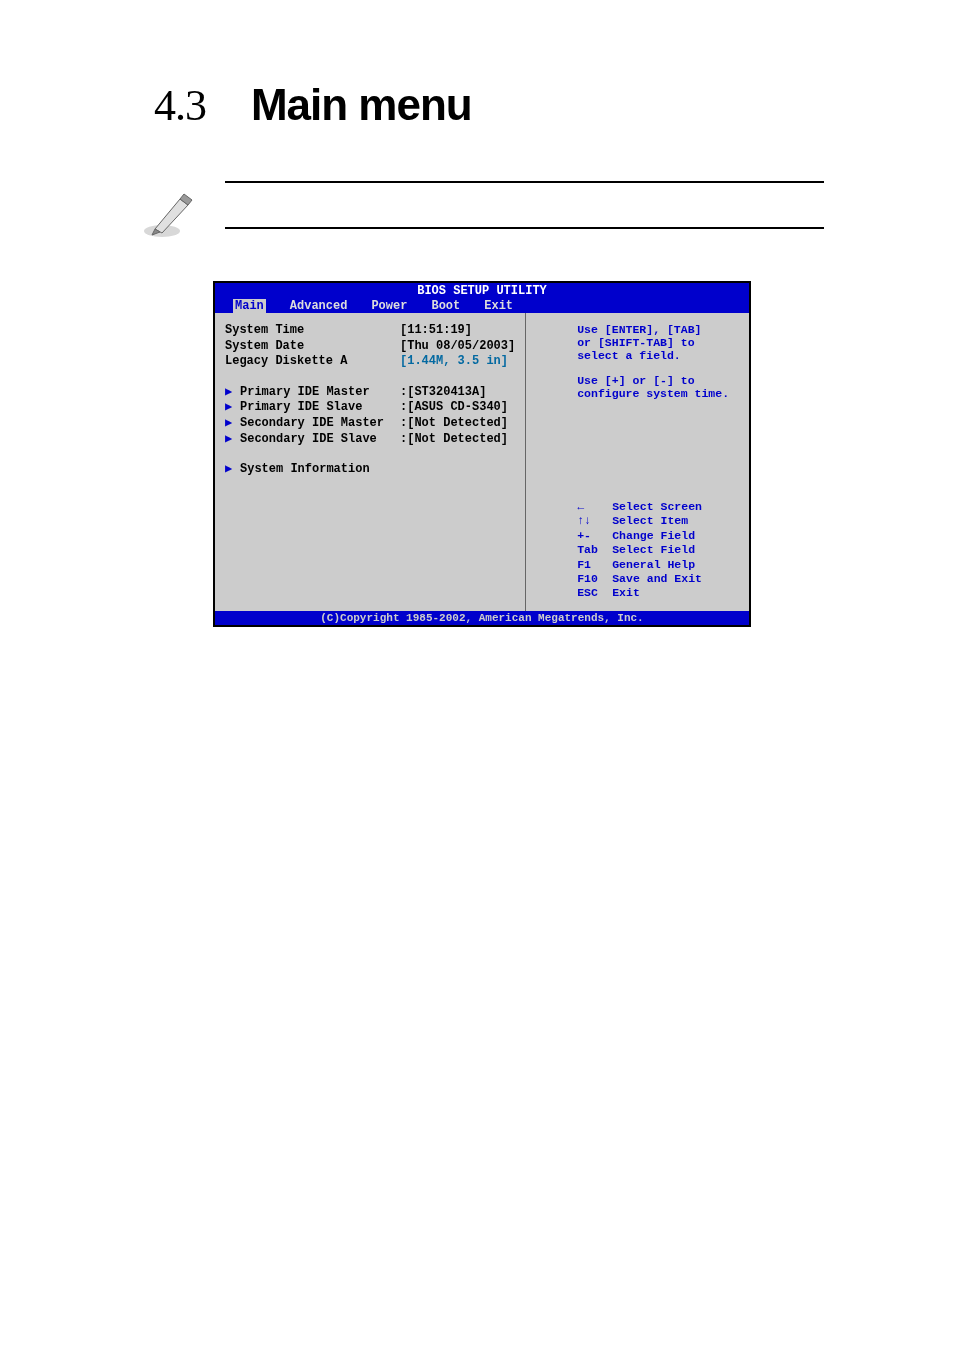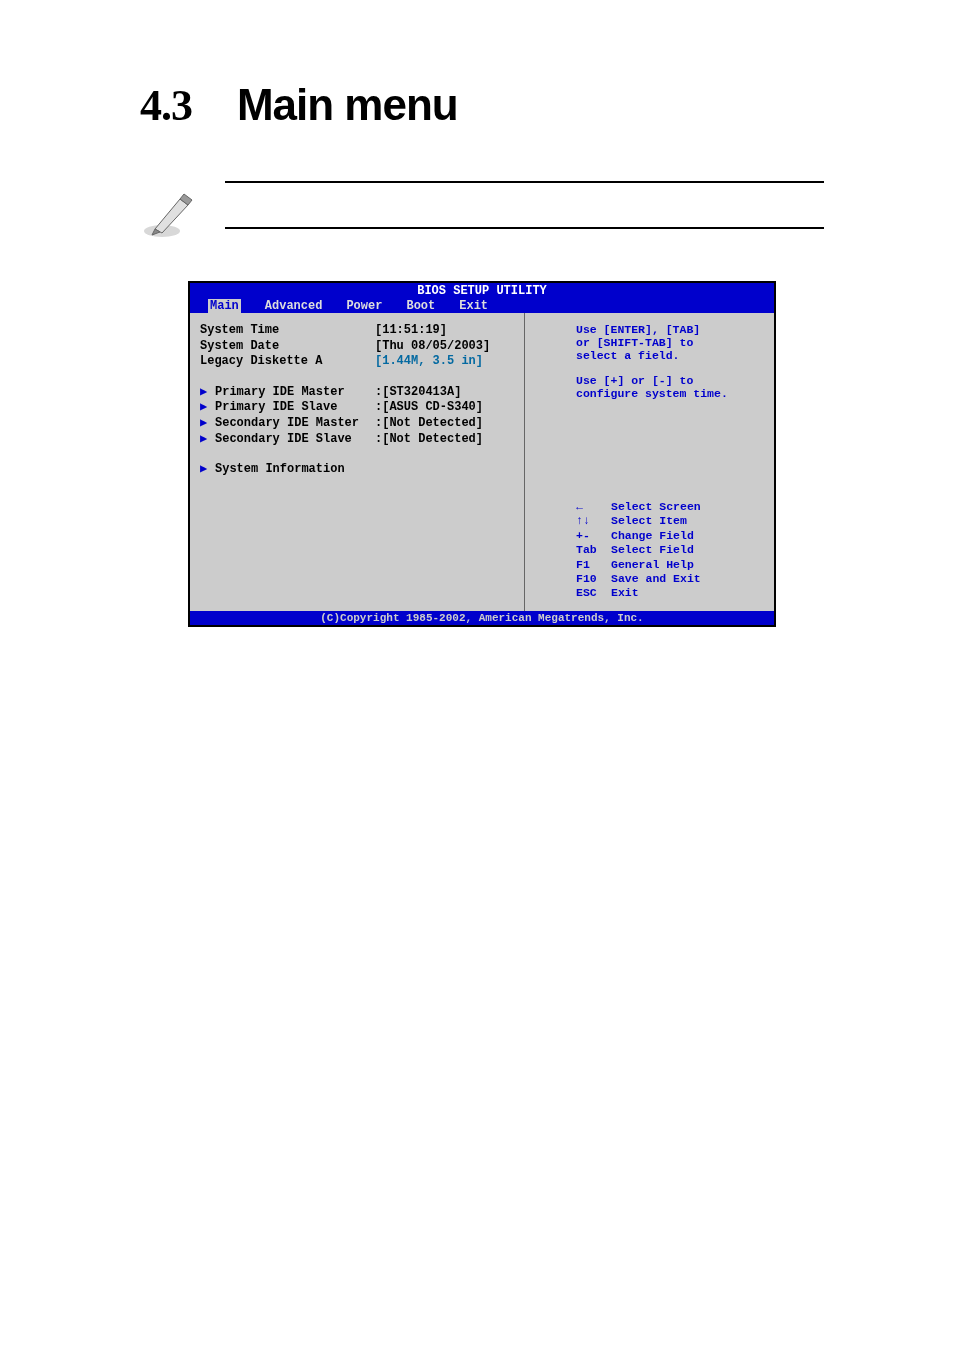--- a/index.html
+++ b/index.html
@@ -16,21 +16,22 @@
     .section-heading {
       font-size: 44px;
       font-weight: bold;
       color: #000;
       font-family: Arial, sans-serif;
       letter-spacing: -1px;
       margin-bottom: 50px;
     }
     .section-heading .number {
       font-family: Georgia, serif;
-      font-weight: bold;
+      font-weight: normal;
+      margin-left: 14px;
     }
     .section-heading .text {
       font-family: Arial, sans-serif;
       font-weight: bold;
     }
     .note-row {
       display: flex;
       align-items: flex-start;
       gap: 25px;
       margin-bottom: 40px;
@@ -47,21 +48,21 @@
       height: 48px;
     }
     .bios-screenshot {
       background: #ccc;
       border: 2px solid #000;
       font-family: 'Courier New', monospace;
       font-size: 12px;
       font-weight: bold;
       color: #000;
       margin: 0 auto;
-      width: 588px;
+      width: 538px;
     }
     .bios-header {
       background: #0000cc;
       color: #fff;
       text-align: center;
       font-weight: bold;
       padding: 1px 0;
       font-size: 12px;
     }
     .bios-menu-bar {

